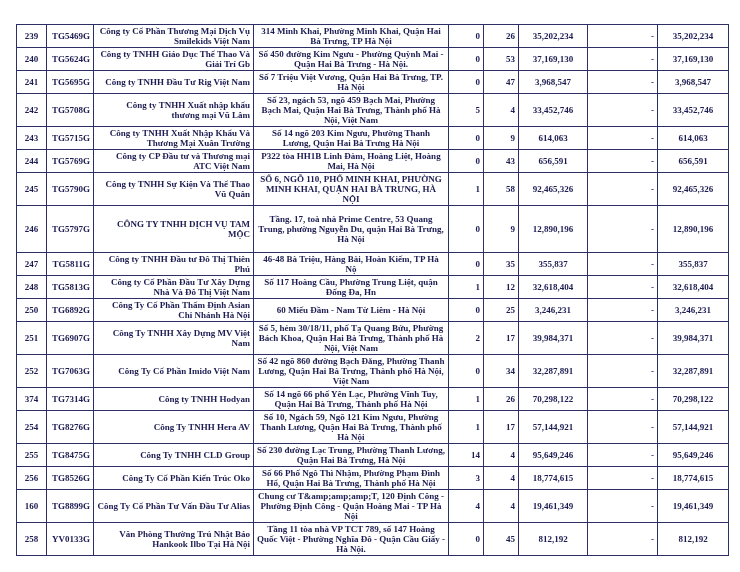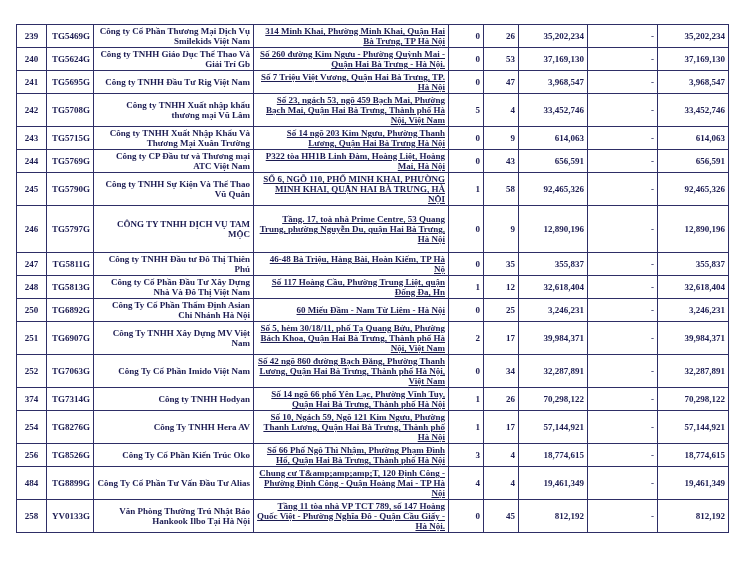--- a/index.html
+++ b/index.html
@@ -30,23 +30,23 @@
   table.companies td {
     border: 1.5px solid #2e2e66;
     padding: 1px 3px;
     vertical-align: middle;
     overflow: hidden;
     word-wrap: break-word;
   }
   td.c-no     { text-align: center; padding-left: 1px; padding-right: 1px; }
   td.c-code   { text-align: right; border-radius: 9px; }
   td.c-name   { text-align: right; }
-  td.c-addr   { text-align: right; text-decoration: underline; }
+  td.c-addr   { text-align: center; }
   td.c-num    { text-align: right; padding-right: 3px; }
-  td.c-amt    { text-align: right; padding-right: 4px; margin-left: 12px; }
+  td.c-amt    { text-align: center; padding-right: 4px; margin-left: 12px; }
   td.c-dash   { text-align: right; padding-right: 14px; }
   
   table.companies tbody tr:nth-child(8) td { padding-top: 8px; padding-bottom: 8px; }
 </style>
 </head>
 <body>
 
 <div class="page">
   <table class="companies">
     <colgroup>
@@ -69,21 +69,21 @@
           <td class="c-num">0</td>
           <td class="c-num">26</td>
           <td class="c-amt">35,202,234</td>
           <td class="c-dash">-</td>
           <td class="c-amt">35,202,234</td>
         </tr>
         <tr>
           <td class="c-no">240</td>
           <td class="c-code">TG5624G</td>
           <td class="c-name">Công ty TNHH Giáo Dục Thể Thao Và Giải Trí Gb</td>
-          <td class="c-addr">Số 260 đường Kim Ngưu - Phường Quỳnh Mai - Quận Hai Bà Trưng - Hà Nội.</td>
+          <td class="c-addr">Số 450 đường Kim Ngưu - Phường Quỳnh Mai - Quận Hai Bà Trưng - Hà Nội.</td>
           <td class="c-num">0</td>
           <td class="c-num">53</td>
           <td class="c-amt">37,169,130</td>
           <td class="c-dash">-</td>
           <td class="c-amt">37,169,130</td>
         </tr>
         <tr>
           <td class="c-no">241</td>
           <td class="c-code">TG5695G</td>
           <td class="c-name">Công ty TNHH Đầu Tư Rig Việt Nam</td>
@@ -220,32 +220,43 @@
           <td class="c-code">TG8276G</td>
           <td class="c-name">Công Ty TNHH Hera AV</td>
           <td class="c-addr">Số 10, Ngách 59, Ngõ 121 Kim Ngưu, Phường Thanh Lương, Quận Hai Bà Trưng, Thành phố Hà Nội</td>
           <td class="c-num">1</td>
           <td class="c-num">17</td>
           <td class="c-amt">57,144,921</td>
           <td class="c-dash">-</td>
           <td class="c-amt">57,144,921</td>
         </tr>
         <tr>
+          <td class="c-no">255</td>
+          <td class="c-code">TG8475G</td>
+          <td class="c-name">Công Ty TNHH CLD Group</td>
+          <td class="c-addr">Số 230 đường Lạc Trung, Phường Thanh Lương, Quận Hai Bà Trưng, Hà Nội</td>
+          <td class="c-num">14</td>
+          <td class="c-num">4</td>
+          <td class="c-amt">95,649,246</td>
+          <td class="c-dash">-</td>
+          <td class="c-amt">95,649,246</td>
+        </tr>
+        <tr>
           <td class="c-no">256</td>
           <td class="c-code">TG8526G</td>
           <td class="c-name">Công Ty Cổ Phần Kiến Trúc Oko</td>
           <td class="c-addr">Số 66 Phố Ngô Thì Nhậm, Phường Phạm Đình Hổ, Quận Hai Bà Trưng, Thành phố Hà Nội</td>
           <td class="c-num">3</td>
           <td class="c-num">4</td>
           <td class="c-amt">18,774,615</td>
           <td class="c-dash">-</td>
           <td class="c-amt">18,774,615</td>
         </tr>
         <tr>
-          <td class="c-no">484</td>
+          <td class="c-no">160</td>
           <td class="c-code">TG8899G</td>
           <td class="c-name">Công Ty Cổ Phần Tư Vấn Đầu Tư Alias</td>
           <td class="c-addr">Chung cư T&amp;amp;amp;amp;T, 120 Định Công - Phường Định Công - Quận Hoàng Mai - TP Hà Nội</td>
           <td class="c-num">4</td>
           <td class="c-num">4</td>
           <td class="c-amt">19,461,349</td>
           <td class="c-dash">-</td>
           <td class="c-amt">19,461,349</td>
         </tr>
         <tr>

